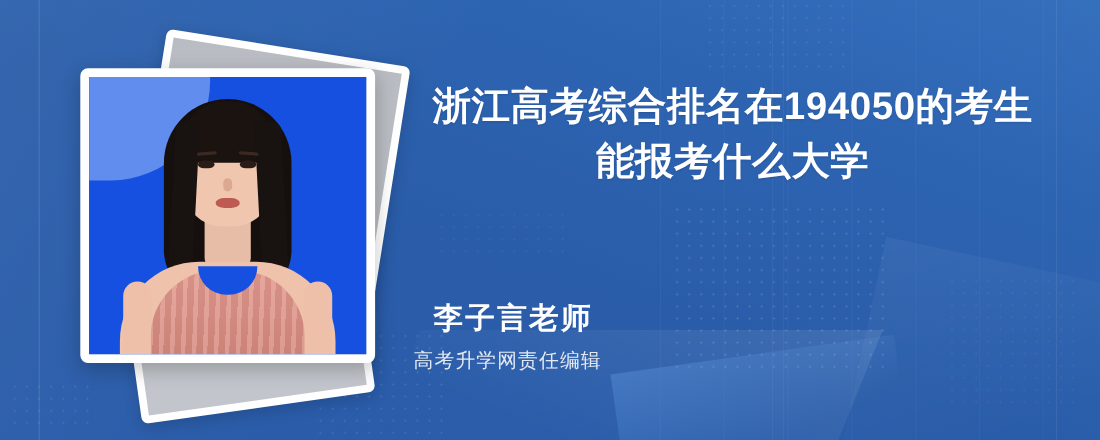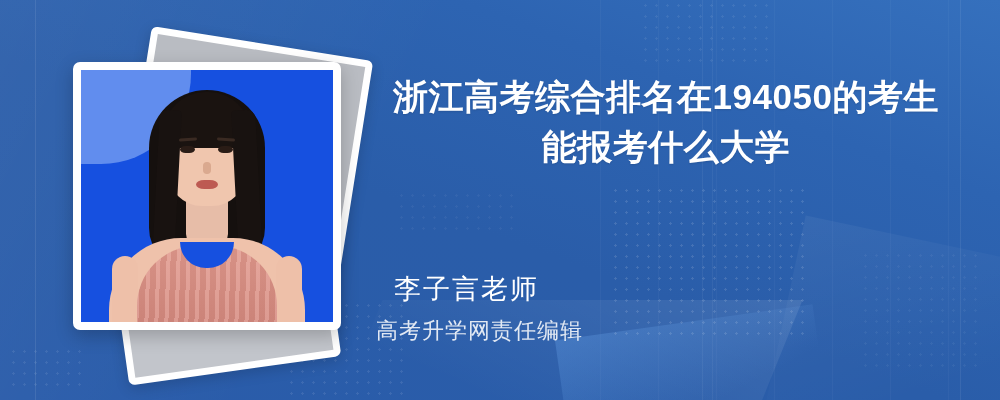--- a/index.html
+++ b/index.html
@@ -118,25 +118,25 @@
   
   .content{position:absolute;left:376px;top:0;width:600px;height:400px;}
   .title{
     position:absolute;top:72px;left:0;width:580px;
     color:#ffffff;font-size:35px;font-weight:bold;line-height:1.42;
     letter-spacing:.5px;
     text-shadow:0 1px 2px rgba(0,0,0,.12);
   }
   .author{
     position:absolute;top:271px;left:18px;
-    color:#ffffff;font-size:27px;font-weight:normal;letter-spacing:2px;
+    color:#ffffff;font-size:27px;font-weight:bold;letter-spacing:2px;
   }
   .author-role{
     position:absolute;top:316px;left:0px;
-    color:rgba(255,255,255,.86);font-size:22px;letter-spacing:1px;
+    color:rgba(255,255,255,.86);font-size:18px;letter-spacing:1px;
   }
 </style>
 </head>
 <body>
 
 <div class="banner">
 
   <div class="bg-vlines"></div>
   <div class="bg-vlines2"></div>
   <div class="bg-diag"></div>

